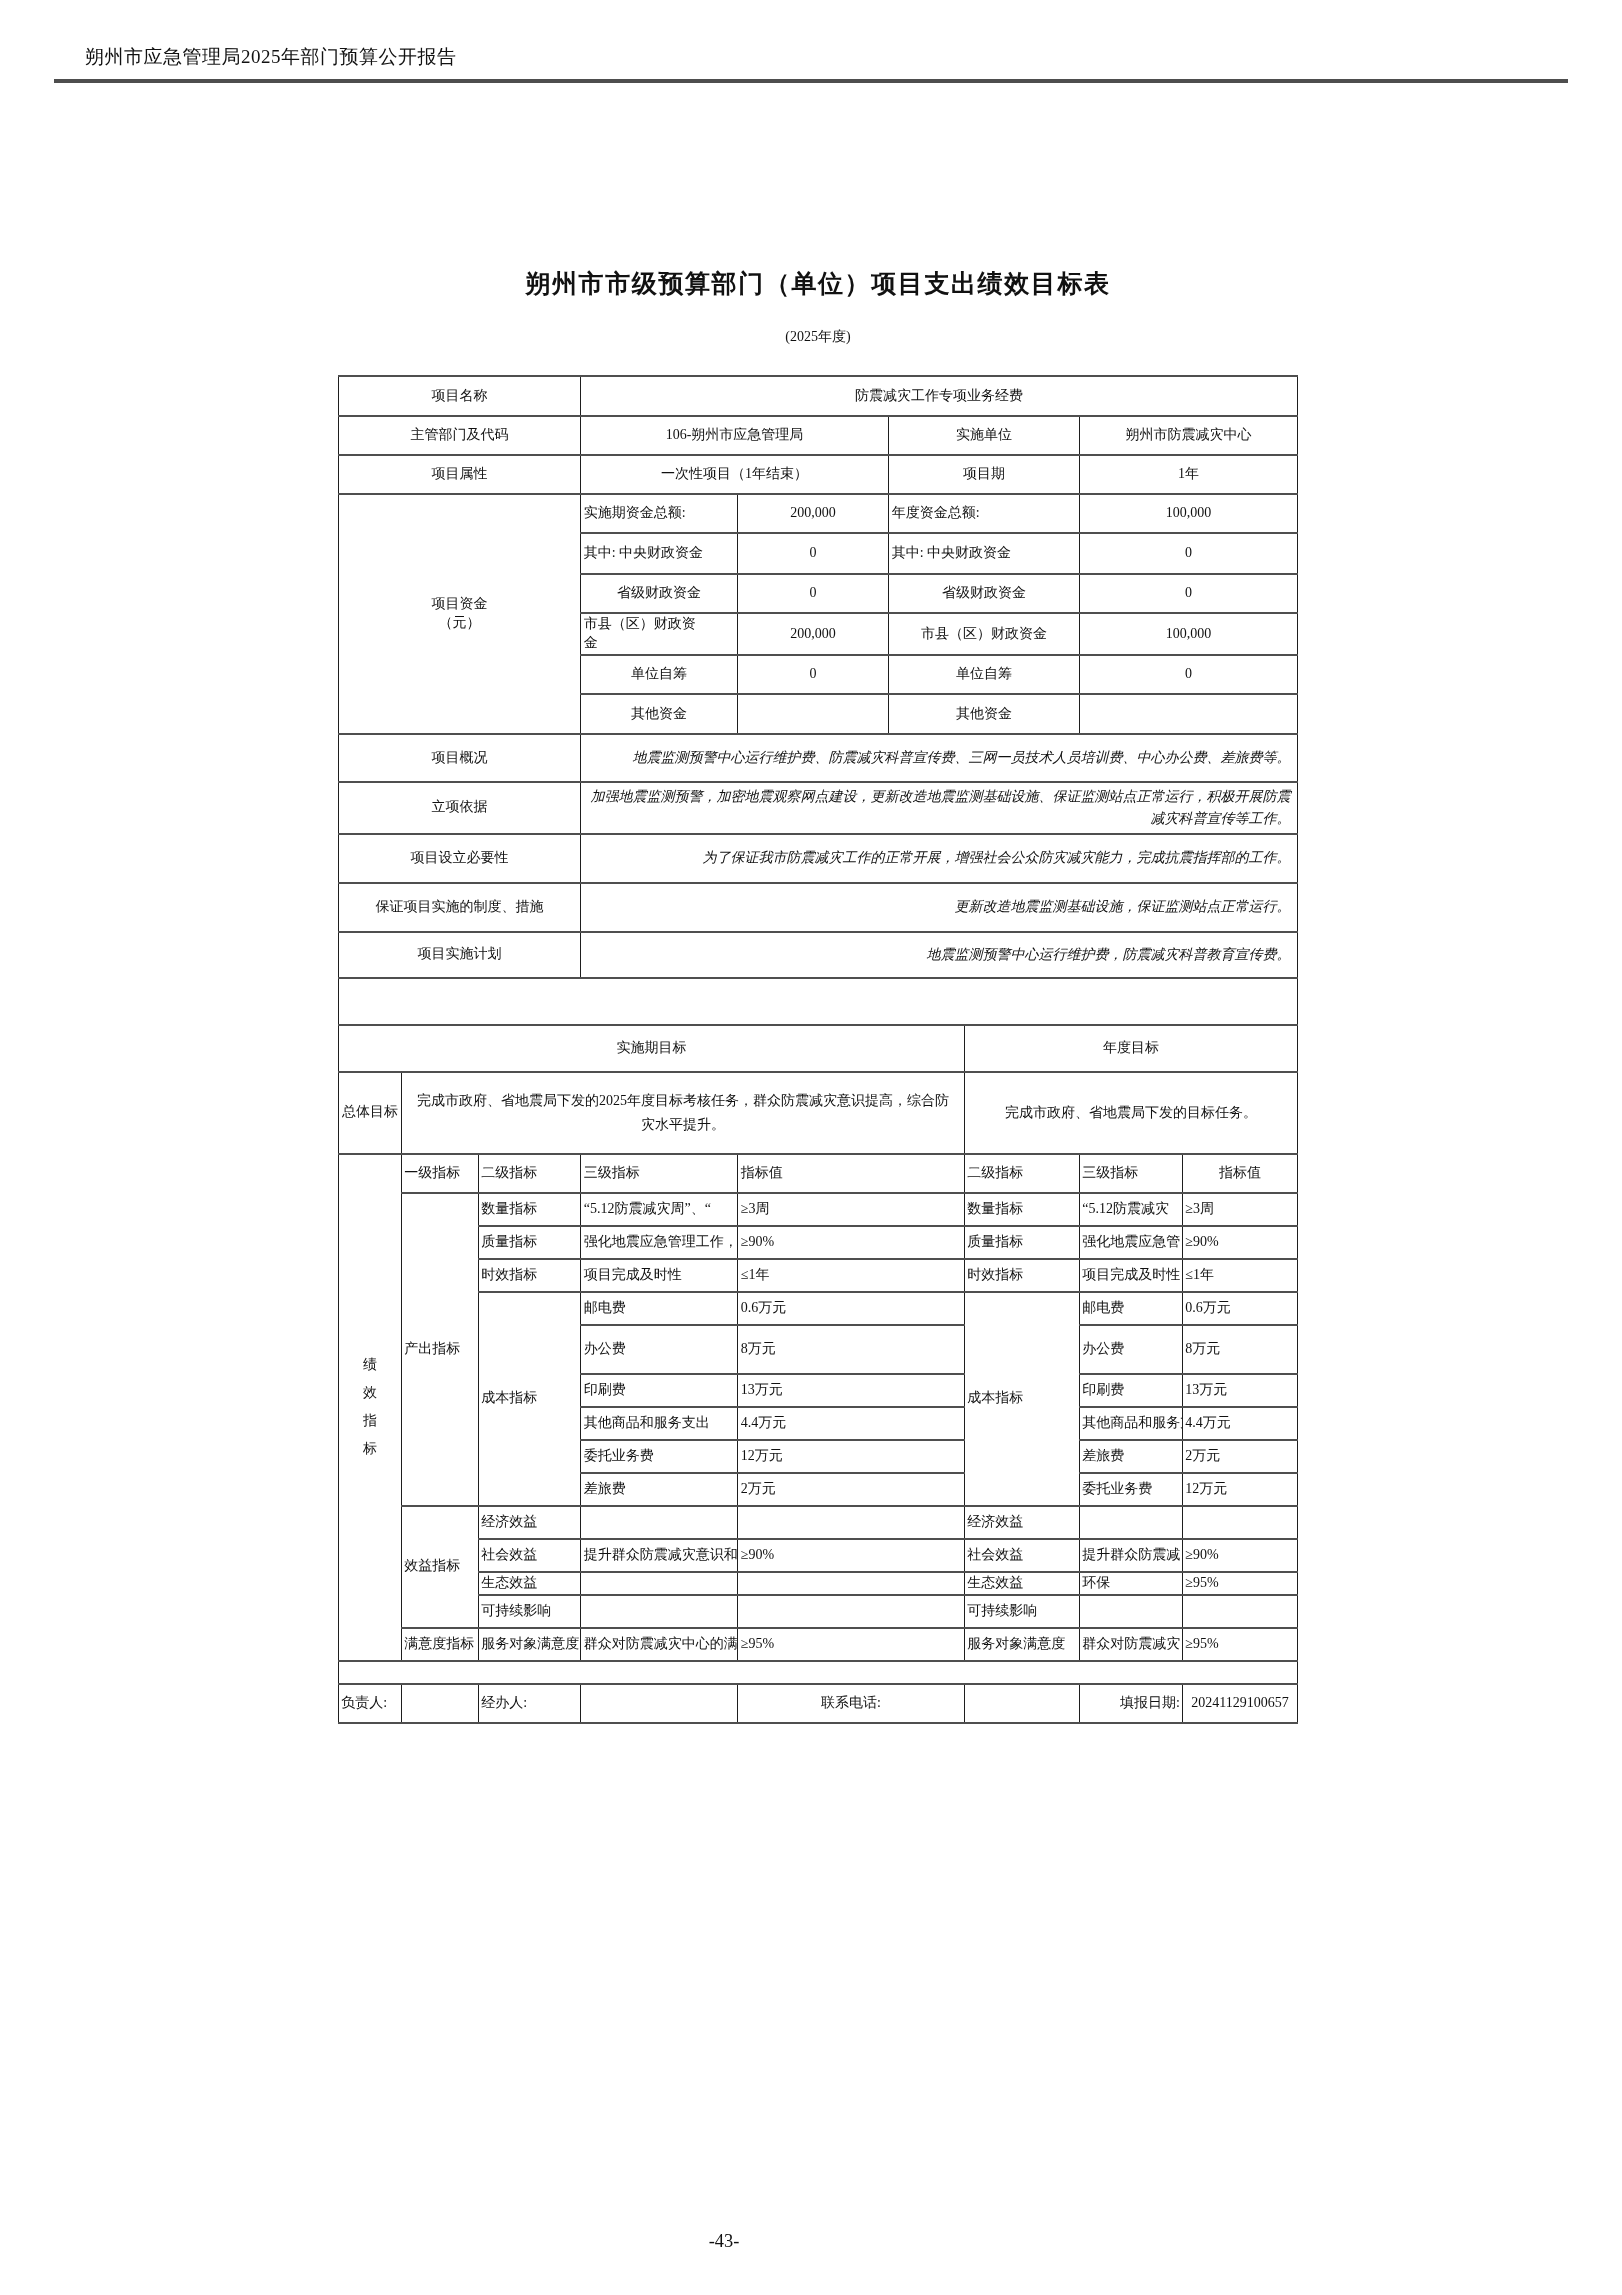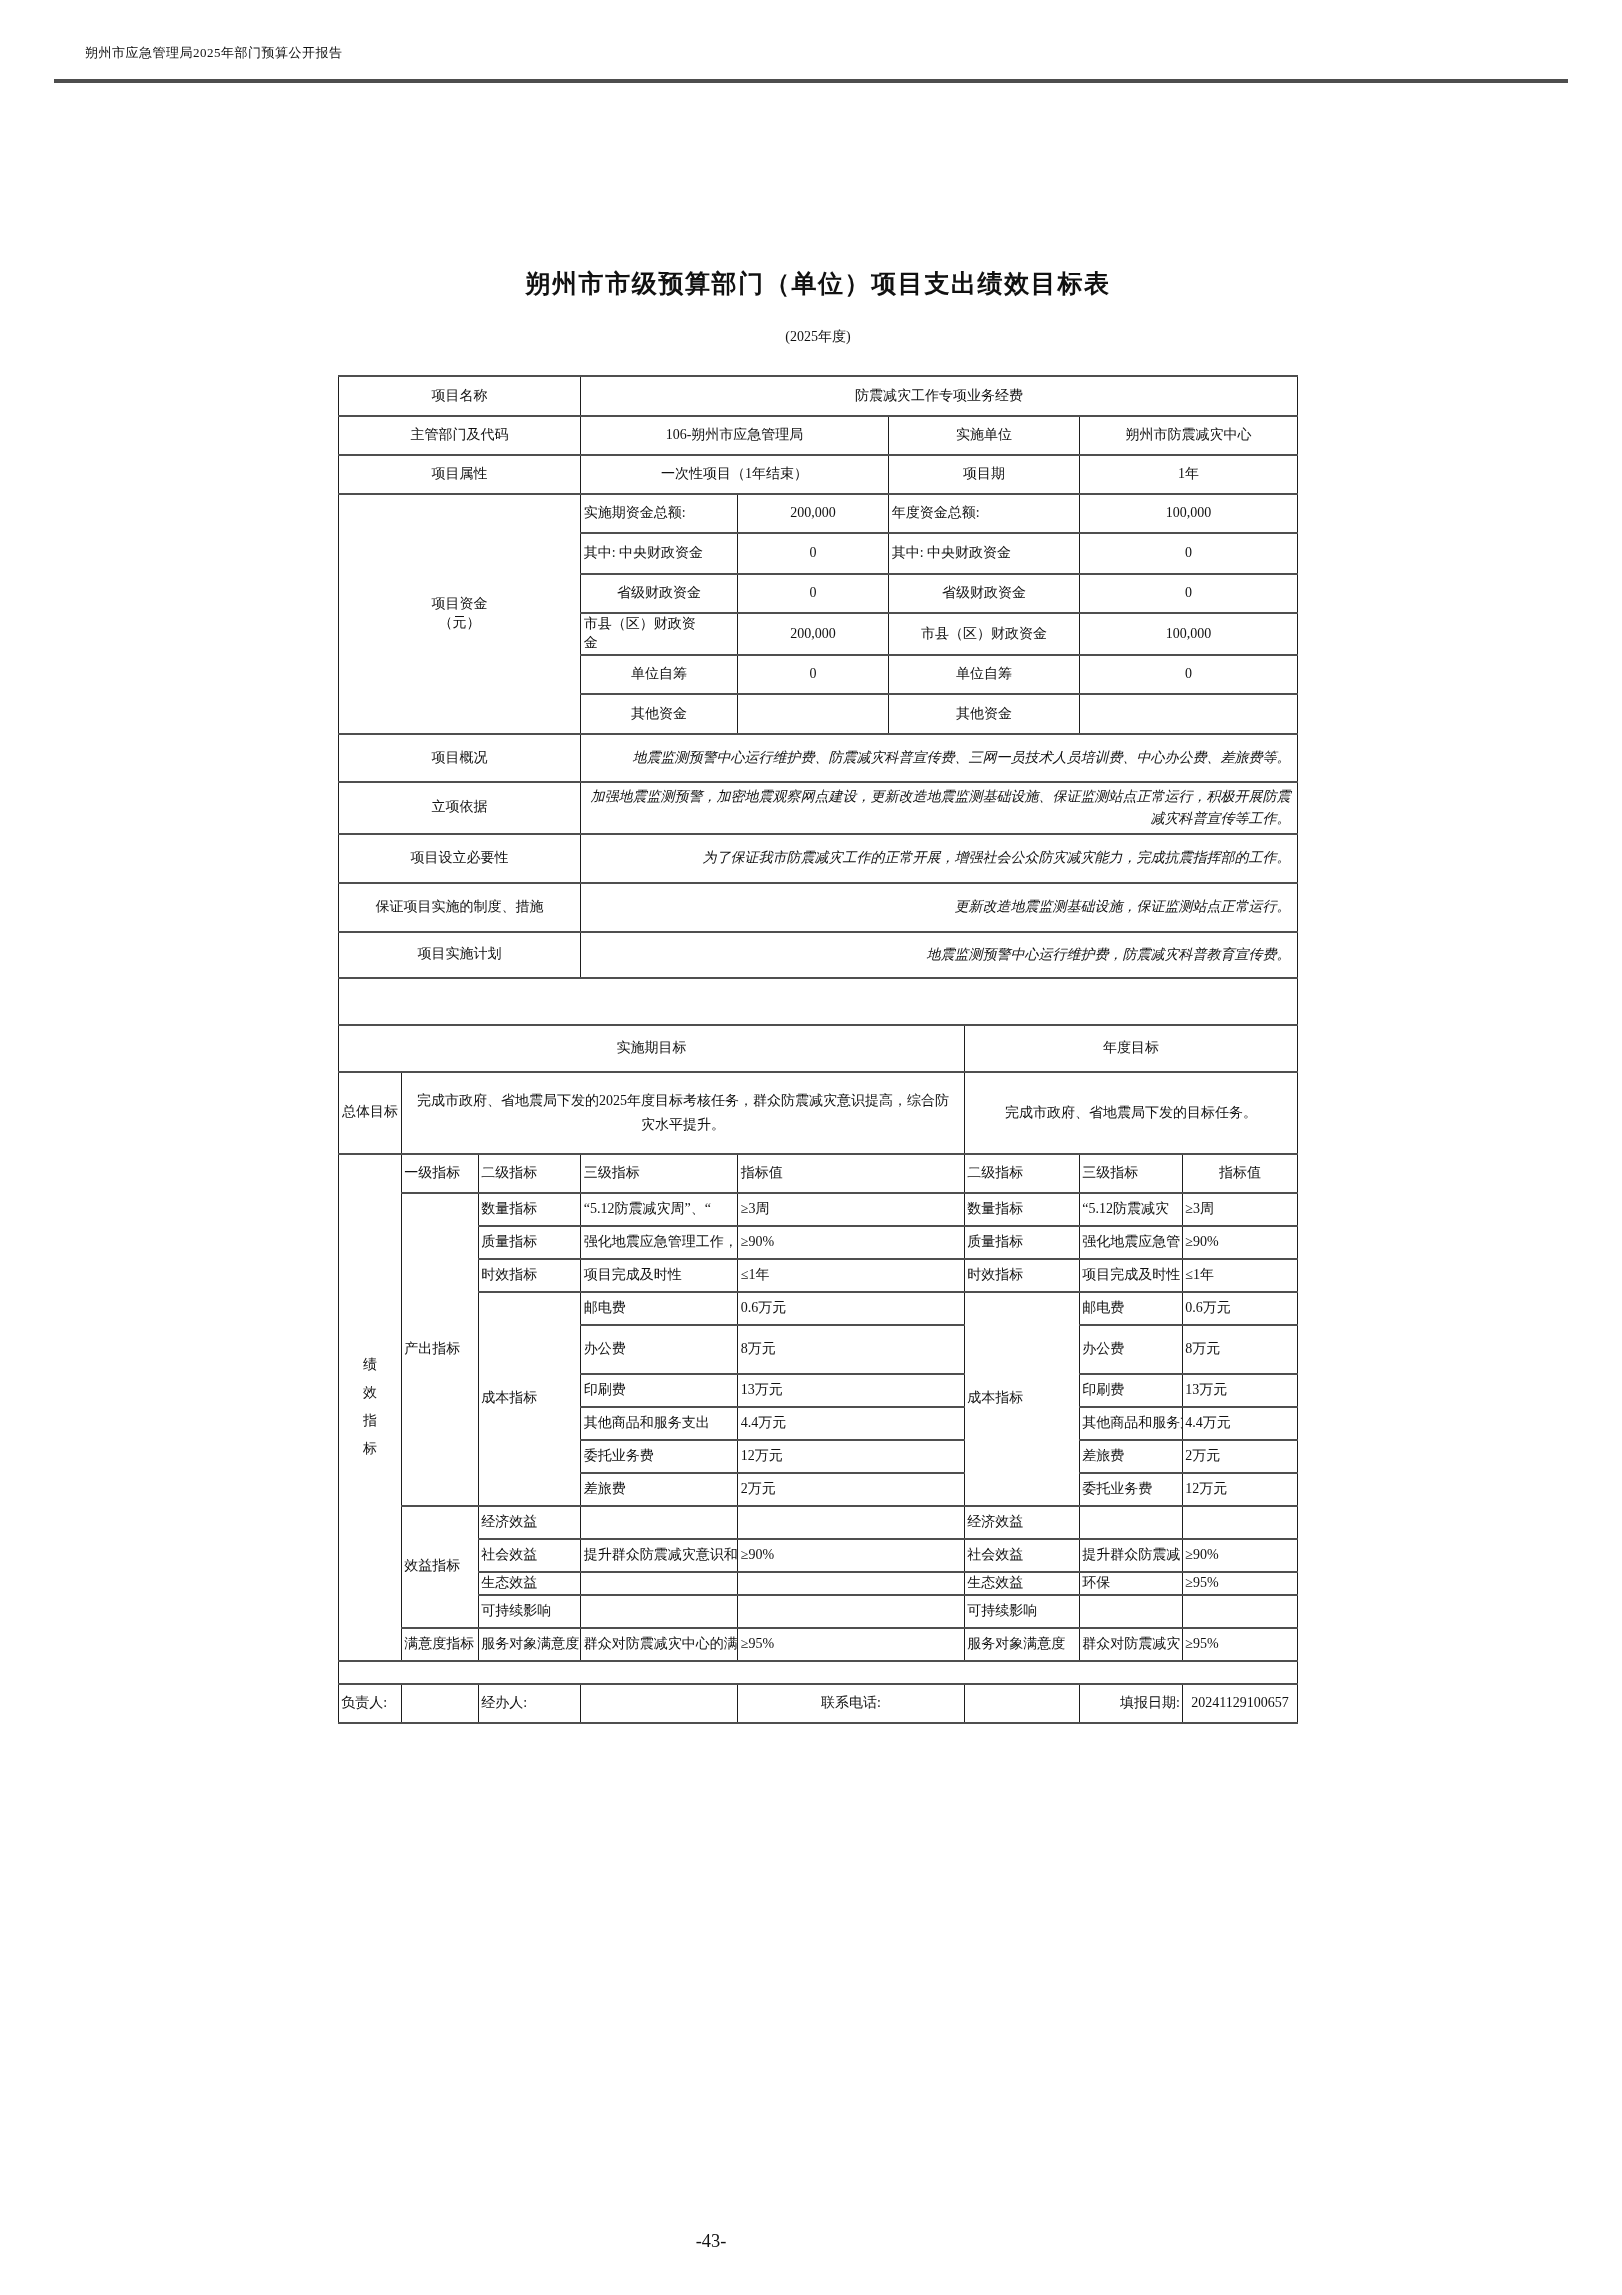--- a/index.html
+++ b/index.html
@@ -1,25 +1,25 @@
 <!DOCTYPE html>
 <html style="font-size:8.7px"><head>
 <meta charset="utf-8">
 <style>
   html,body{margin:0;padding:0;}
   body{
     width:1622px;height:2295px;background:#ffffff;position:relative;
     font-family:"Liberation Serif","DejaVu Serif",serif;color:#111;
   }
-  .hdr-text{position:absolute;left:85px;top:44px;font-size:13px;letter-spacing:0.5px;white-space:nowrap;}
+  .hdr-text{position:absolute;left:85px;top:44px;font-size:19px;letter-spacing:0.5px;white-space:nowrap;}
   .hdr-rule{position:absolute;left:54px;top:79px;width:1514px;height:3.8px;background:#4e4e4e;}
   .doc-title{position:absolute;left:338px;top:267px;width:960px;text-align:center;
     font-size:25px;font-weight:bold;letter-spacing:1.6px;}
   .doc-subtitle{position:absolute;left:338px;top:328px;width:960px;text-align:center;font-size:14px;}
-  .page-num{position:absolute;left:0;top:2231px;width:1422px;text-align:center;font-size:18.4px;}
+  .page-num{position:absolute;left:0;top:2231px;width:1422px;text-align:center;font-size:18.4px;padding-left:13px;}
 
   table.main{
     position:absolute;left:338px;top:356px;width:960px;
     border-collapse:collapse;table-layout:fixed;font-size:14px;margin-top:19px;
   }
   td{
     border-left:1.1px solid #1e1e1e;border-right:1.1px solid #1e1e1e;
     border-top:2.7px solid #4f4f4f;border-bottom:2.7px solid #4f4f4f;
     padding:1.1px 2.7px;vertical-align:middle;text-align:center;
     overflow:hidden;word-break:break-all;line-height:1.35;

